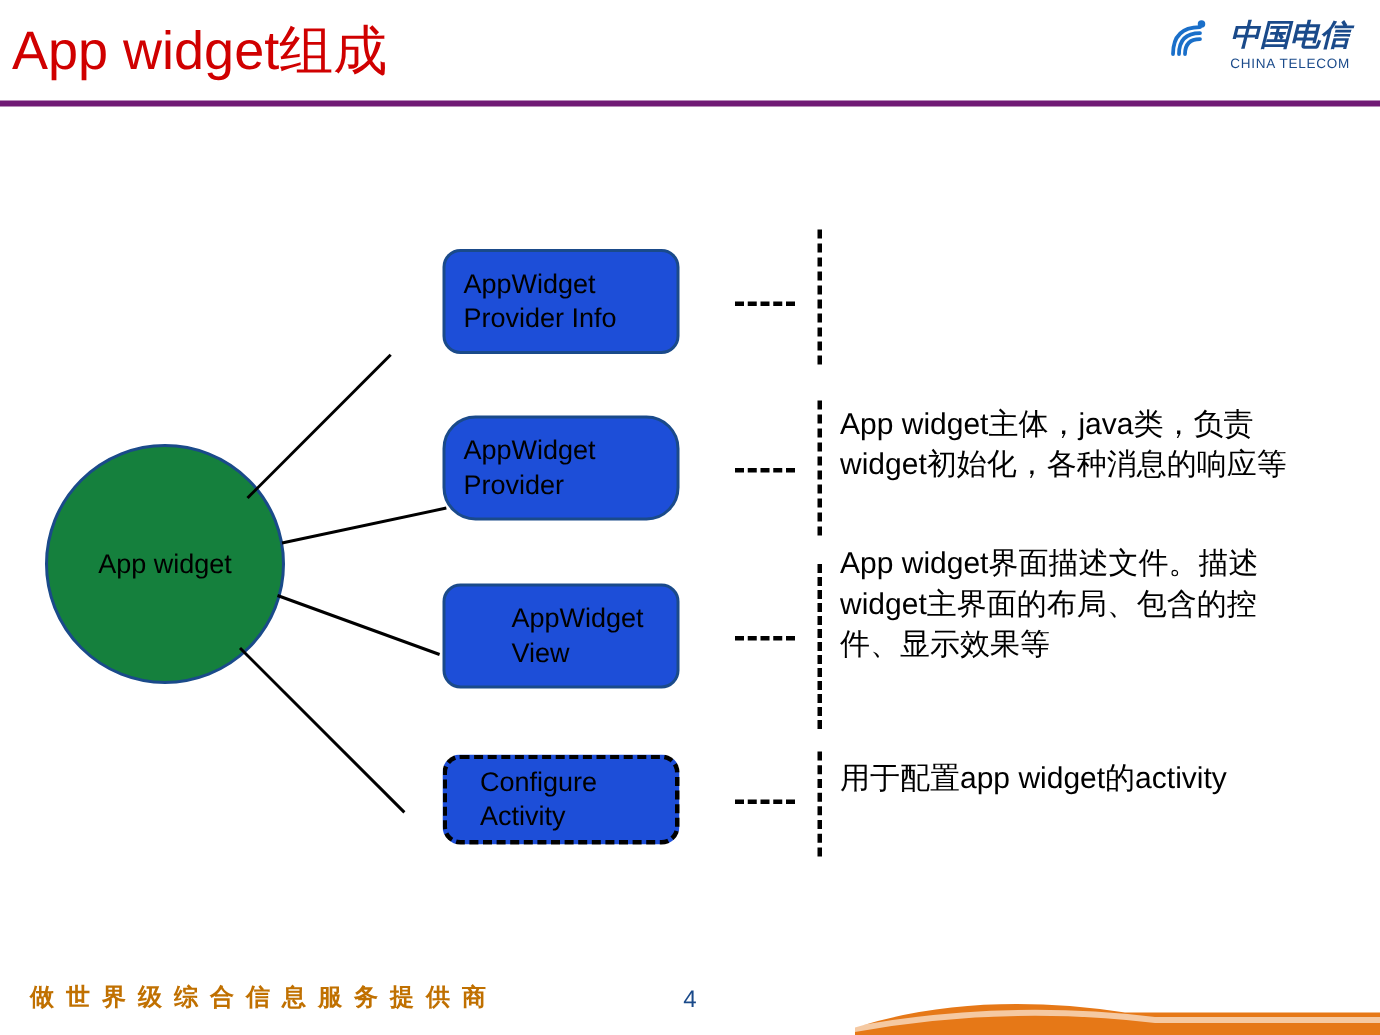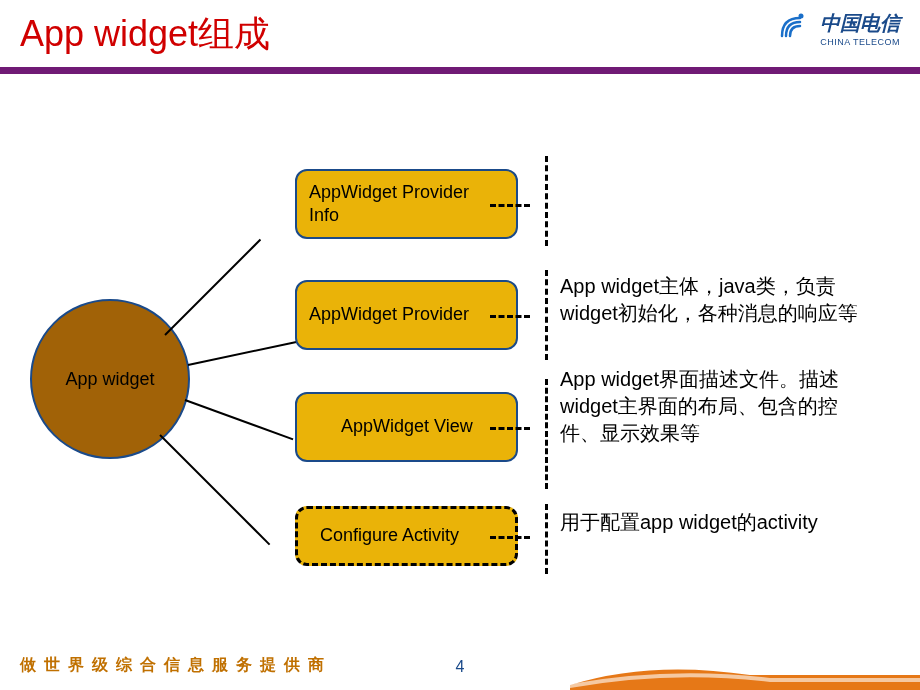--- a/index.html
+++ b/index.html
@@ -5,22 +5,22 @@
     * { margin: 0; padding: 0; box-sizing: border-box; }
     body {
       width: 920px;
       height: 690px;
       font-family: Arial, "Microsoft YaHei", sans-serif;
       background: #fff;
       position: relative;
       overflow: hidden;
     }
     .header {
-      padding: 10px 20px 8px;
-      border-bottom: 7px solid #701a75;
+      padding: 10px 8px 8px;
+      border-bottom: 4px solid #701a75;
       position: relative;
     }
     .title {
       font-size: 36px;
       color: #d00000;
       font-weight: normal;
     }
     .logo {
       position: absolute;
       right: 20px;
@@ -52,33 +52,33 @@
       width: 100%;
       height: 560px;
     }
     .circle {
       position: absolute;
       left: 30px;
       top: 225px;
       width: 160px;
       height: 160px;
       border-radius: 50%;
-      background: #a16207;
+      background: #15803d;
       border: 2px solid #1a4a8a;
       display: flex;
       align-items: center;
       justify-content: center;
       font-size: 18px;
       color: #000;
     }
     .box {
       position: absolute;
-      width: 223px;
+      width: 158px;
       height: 70px;
-      background: #eab308;
+      background: #1d4ed8;
       border: 2px solid #1a4a8a;
       border-radius: 12px;
       display: flex;
       align-items: center;
       padding: 0 12px;
       font-size: 18px;
       color: #000;
       line-height: 1.3;
     }
     .box.dashed {
@@ -169,21 +169,21 @@
   <div class="solid-line" style="left:188px; top:290px; width:112px; transform-origin:left; transform:rotate(-12deg);"></div>
   <div class="solid-line" style="left:185px; top:325px; width:115px; transform-origin:left; transform:rotate(20deg);"></div>
   <div class="solid-line" style="left:160px; top:360px; width:155px; transform-origin:left; transform:rotate(45deg);"></div>
 
   <div class="box" style="left:295px; top:95px;">
     <span>AppWidget Provider Info</span>
   </div>
   <div class="connector" style="left:490px; top:130px;"></div>
   <div class="vline" style="left:545px; top:82px;"></div>
 
-  <div class="box" style="left:295px; top:206px;">
+  <div class="box" style="left:295px; top:206px;border-radius:22px;">
     <span>AppWidget Provider</span>
   </div>
   <div class="connector" style="left:490px; top:241px;"></div>
   <div class="vline" style="left:545px; top:196px;"></div>
   <div class="desc" style="left:560px; top:199px;">App widget主体，java类，负责widget初始化，各种消息的响应等</div>
 
   <div class="box" style="left:295px; top:318px;padding-left:44px;">
     <span>AppWidget View</span>
   </div>
   <div class="connector" style="left:490px; top:353px;"></div>

